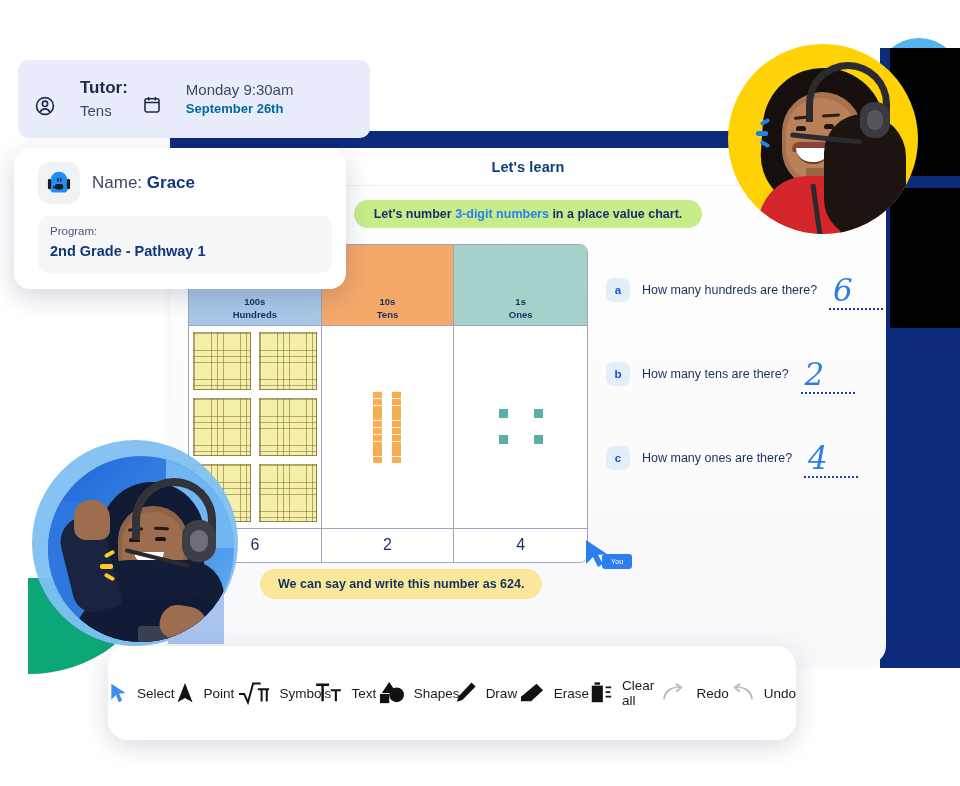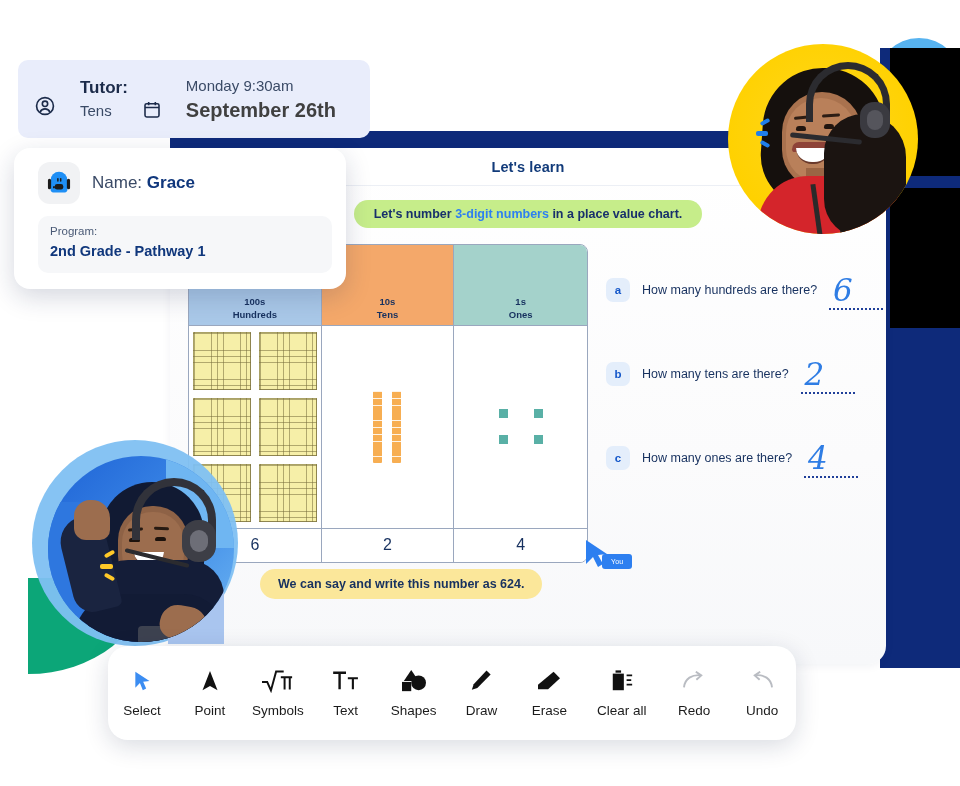--- a/index.html
+++ b/index.html
@@ -138,21 +138,21 @@
   
   .hdr {
     position:absolute; left: 18px; top: 60px; width: 352px; height: 78px;
     background:#E9EDFB; border-radius: 10px; display:flex; align-items:center;
     padding: 0 16px; gap: 14px;
   }
   .hdr-col { display:flex; align-items:flex-end; gap:24px; }
   .hdr-ic { margin-top:3px; flex:none; }
   .hdr-l1 { font-size:17px; font-weight:700; color:#1c2b4a; line-height:1.35; }
   .hdr-l2 { font-size:15px; color:#3a4a66; line-height:1.4; font-weight:400; }
-  .hdr-l2.b { font-weight:700; color:#404040; font-size:20px; }
+  .hdr-l2.b { font-weight:700; color:#0369a1; font-size:13px; }
 
   
   .scard {
     position:absolute; left: 14px; top: 148px; width: 332px;
     background:#fff; border-radius: 16px; padding: 14px 14px 16px 24px;
     box-shadow: 0 8px 26px rgba(20,35,80,.18);
   }
   .scard-top { display:flex; align-items:center; gap: 12px; margin-bottom: 12px; }
   .avatar-chip {
     width:42px; height:42px; border-radius:12px; background:#F1F2F4;
@@ -243,21 +243,21 @@
   .stu-halo { position:absolute; left: 32px; top: 440px; width: 206px; height: 206px;
       background:#7FC0F2; border-radius: 50%; opacity:.95; }
   .stu-sq { position:absolute; left: 168px; top: 582px; width: 56px; height: 62px; background:#A9C5EF; }
 
   
   .toolbar {
     position:absolute; left: 108px; top: 646px; width: 688px; height: 94px;
     background:#fff; border-radius: 20px; box-shadow: 0 6px 24px rgba(18,30,70,.16);
     display:flex; align-items:center; justify-content:center; gap: 0;
   }
-  .tool { width: 76px; display:flex; flex-direction:column; align-items:center; gap:9px; cursor:pointer; }
+  .tool { width: 76px; display:flex; flex-direction:row; align-items:center; gap:9px; cursor:pointer; }
   .tool .gl { height: 26px; display:flex; align-items:center; justify-content:center; }
   .tool .lb { font-size: 13.5px; color:#1b1b1b; }
 </style>
 </head>
 <body>
 
 <div class="stage">
 
   <div class="deco blob-blue-tr"></div>
   <div class="deco petal p1"></div>

